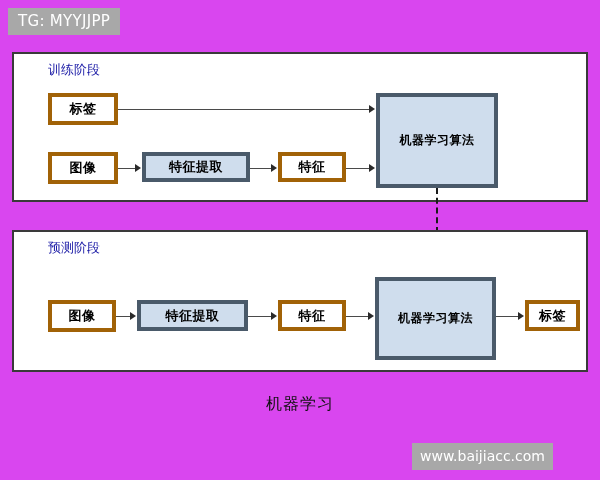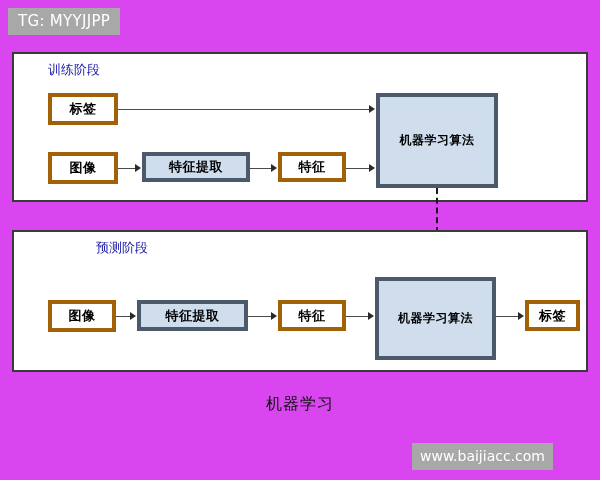--- a/index.html
+++ b/index.html
@@ -55,21 +55,21 @@
 
   .phase-title {
     position: absolute;
     color: #2020a8;
     font-weight: normal;
     font-size: 13px;
     line-height: 16px;
     white-space: nowrap;
   }
   #title-training   { left: 48px; top: 62px; }
-  #title-prediction { left: 48px; top: 240px; margin-left: 48px; }
+  #title-prediction { left: 48px; top: 240px; }
 
   
   .node {
     position: absolute;
     box-sizing: border-box;
     border: 4px solid #a16207;
     background: #ffffff;
     display: flex;
     align-items: center;
     justify-content: center;

